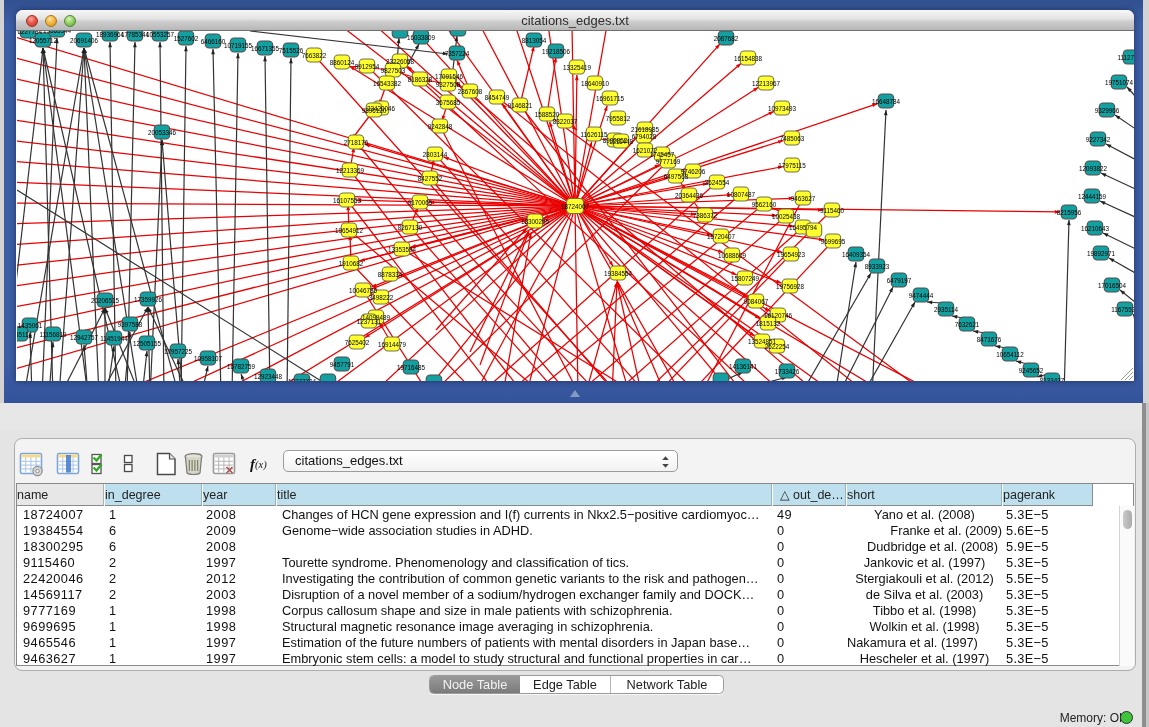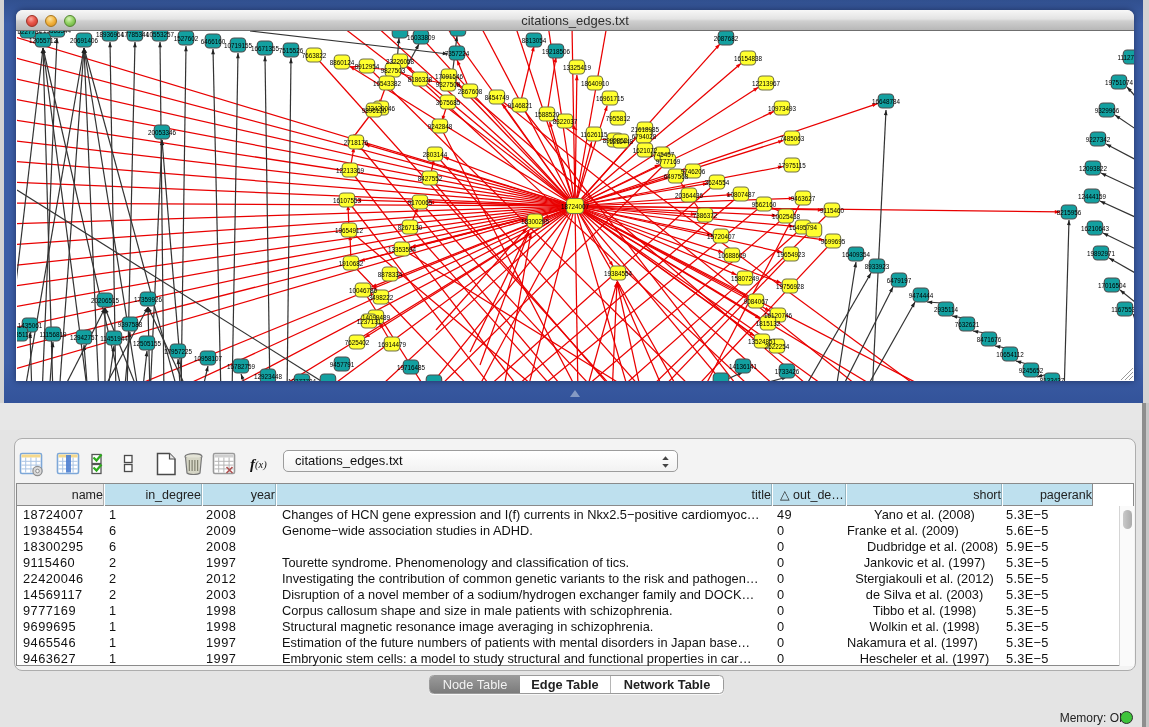--- a/index.html
+++ b/index.html
@@ -680,27 +680,27 @@
 .panel{position:absolute;left:0;top:403px;width:1149px;height:324px;background:#e7e7e7}
 .phead{position:absolute;left:0;top:0;width:100%;height:27px;background:#eaeaea;border-top:1px solid #bcbcbc;border-bottom:1px solid #c3c3c3}
 .phead .lbl{position:absolute;left:13px;top:6px;font-size:12.5px;color:#2b2b2b}
 .pbody{position:absolute;left:0;top:27px;width:100%;height:297px;background:#e4e4e4}
 .container{position:absolute;left:14px;top:35px;width:1122px;height:233px;background:#f3f3f3;border:1px solid #adadad;border-radius:8px}
 .rstrip1{position:absolute;left:1142px;top:0;width:4px;height:324px;background:#8e8e8e}
 .rstrip2{position:absolute;left:1146px;top:0;width:3px;height:324px;background:#c6c6c6}
 .combo{position:absolute;left:283px;top:47px;width:395px;height:22px;background:linear-gradient(180deg,#fff,#f2f2f2);border:1px solid #9c9c9c;border-radius:5px;font-size:13px;color:#111;line-height:20px;padding-left:11px}
 .table{position:absolute;left:16px;top:80px;width:1118px;height:183px;background:#fff;border:1px solid #8a8a8a}
 .thead{position:absolute;left:0;top:0;width:100%;height:22px;font-size:12.5px;color:#222}
-.th{position:absolute;top:0;height:22px;line-height:22px;text-align:right;background:#bee0ee;border-right:1px solid #94b4c0;border-bottom:1px solid #8a8a8a;overflow:hidden}
+.th{position:absolute;top:0;height:22px;line-height:22px;text-align:left;background:#bee0ee;border-right:1px solid #94b4c0;border-bottom:1px solid #8a8a8a;overflow:hidden}
 .trow{position:absolute;left:0;width:1100px;height:16px;font-size:12.8px;color:#111;white-space:nowrap}
 .c{position:absolute;top:0;height:16px;line-height:16px;overflow:hidden}
 .sbar{position:absolute;left:1102px;top:22px;width:15px;height:160px;background:#fafafa;border-left:1px solid #d5d5d5}
 .sthumb{position:absolute;left:2.5px;top:4px;width:9px;height:19px;background:linear-gradient(90deg,#c9c9c9,#ababab);border-radius:5px}
 .tabs{position:absolute;left:429px;top:272px;height:19px;border:1px solid #9a9a9a;border-radius:4.5px;background:#fff;display:flex;overflow:hidden;box-shadow:0 1px 0 rgba(255,255,255,.7)}
-.tab{font-size:12.8px;font-weight:bold;color:#222;line-height:17px;text-align:center}
+.tab{font-size:12.8px;font-weight:normal;color:#222;line-height:17px;text-align:center}
 .tab.sel{background:linear-gradient(180deg,#9a9a9a,#7b7b7b);color:#f3f3f3;font-weight:normal}
 .tabsep{width:1px;background:#b5b5b5}
 .status{position:absolute;right:22px;top:308px;font-size:12px;color:#222}
 .mem{position:absolute;left:1120px;top:308px;width:13px;height:13px;border-radius:50%;background:#3ec43b;border:1.5px solid #2e2e2e}
 .wicon{position:absolute;top:5px;width:16px;height:16px}
 </style>
 <div class="panel">
   <div class="pbody"></div>
   <div class="container"></div>
   <svg style="position:absolute;left:19px;top:48px" width="250" height="26" viewBox="0 0 250 26">
@@ -773,21 +773,21 @@
 <div class="c" style="left:760px;width:66px;letter-spacing:.45px">49</div>
 <div class="c" style="left:830px;width:155px;text-align:center">Yano et al. (2008)</div>
 <div class="c" style="left:989px;width:85px;letter-spacing:.3px">5.3E−5</div>
 </div>
 <div class="trow" style="top:39px">
 <div class="c" style="left:6px;width:80px;letter-spacing:.45px">19384554</div>
 <div class="c" style="left:92px;width:90px;letter-spacing:.45px">6</div>
 <div class="c" style="left:189px;width:68px;letter-spacing:.45px">2009</div>
 <div class="c" style="left:265px;width:488px">Genome−wide association studies in ADHD.</div>
 <div class="c" style="left:760px;width:66px;letter-spacing:.45px">0</div>
-<div class="c" style="left:830px;width:155px;text-align:left">Franke et al. (2009)</div>
+<div class="c" style="left:830px;width:155px;text-align:right">Franke et al. (2009)</div>
 <div class="c" style="left:989px;width:85px;letter-spacing:.3px">5.6E−5</div>
 </div>
 <div class="trow" style="top:55px">
 <div class="c" style="left:6px;width:80px;letter-spacing:.45px">18300295</div>
 <div class="c" style="left:92px;width:90px;letter-spacing:.45px">6</div>
 <div class="c" style="left:189px;width:68px;letter-spacing:.45px">2008</div>
 <div class="c" style="left:760px;width:66px;letter-spacing:.45px">0</div>
 <div class="c" style="left:850px;width:155px;text-align:left">Dudbridge et al. (2008)</div>
 <div class="c" style="left:989px;width:85px;letter-spacing:.3px">5.9E−5</div>
 </div>

